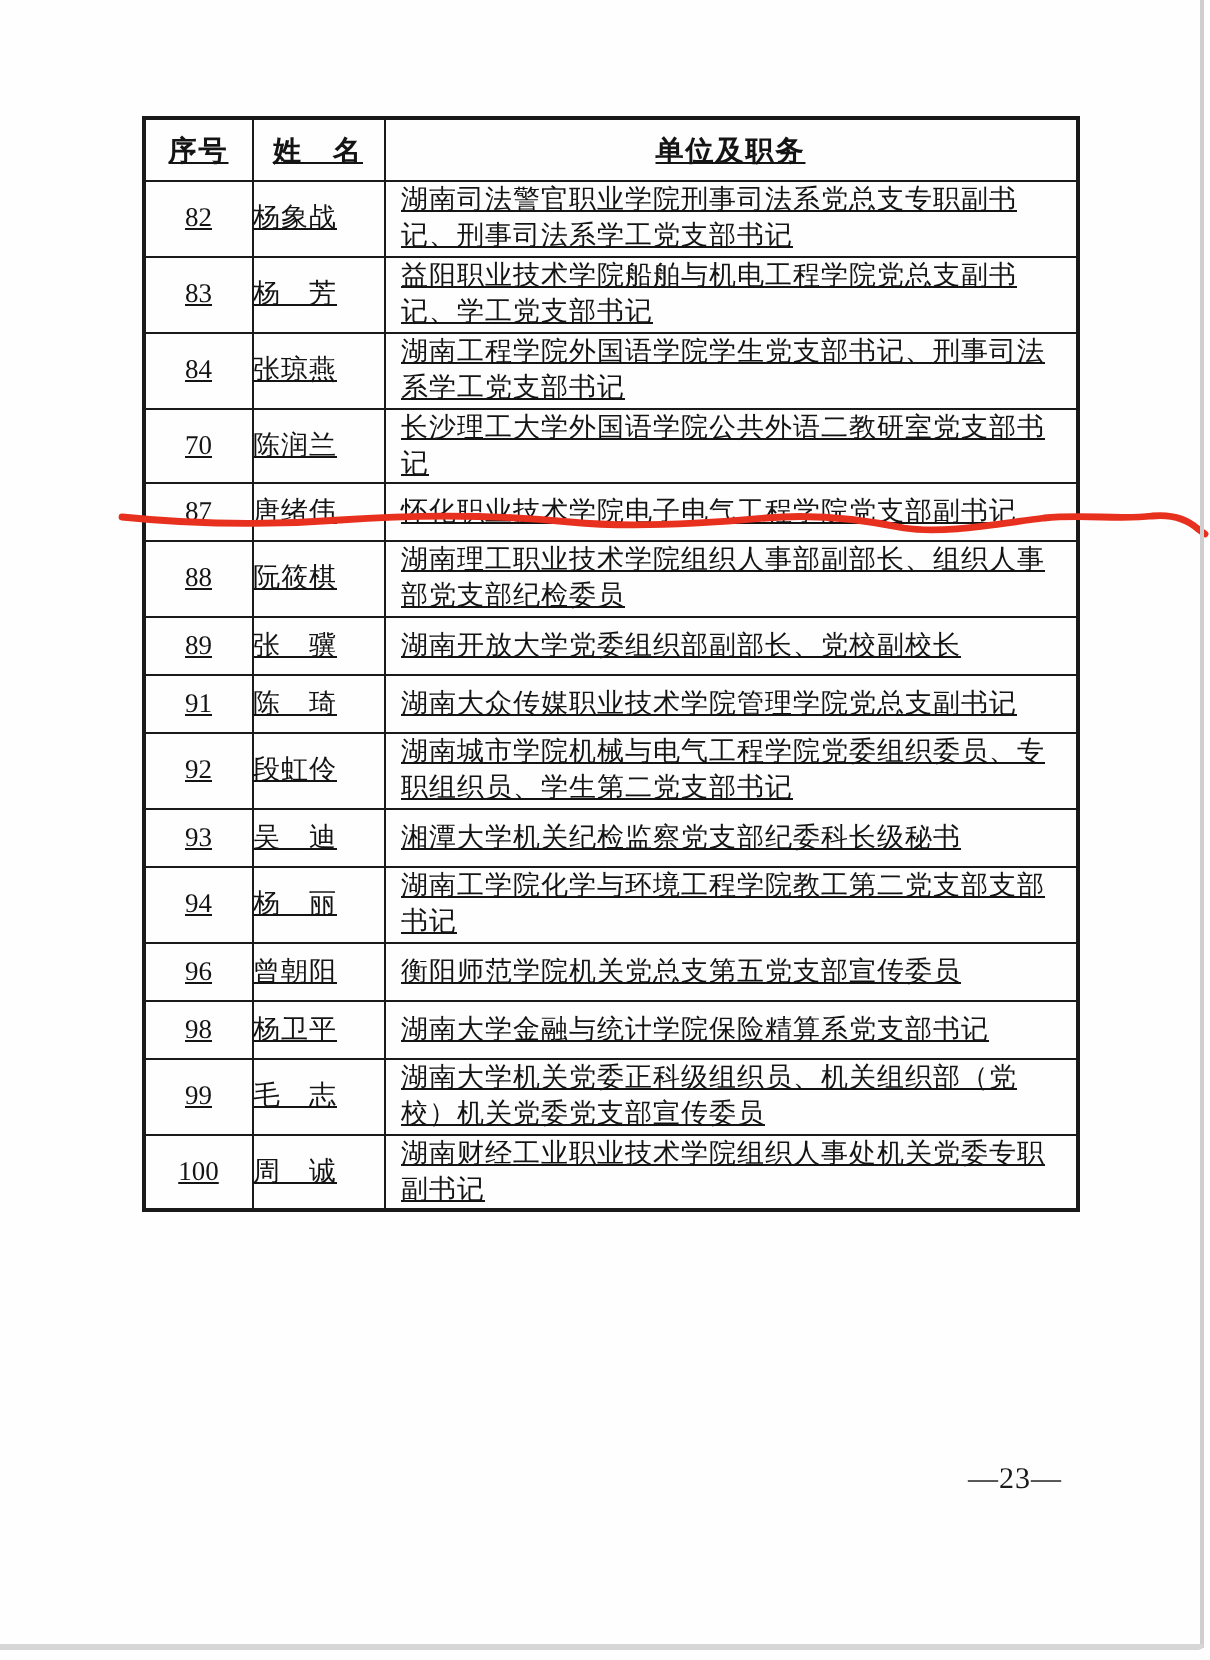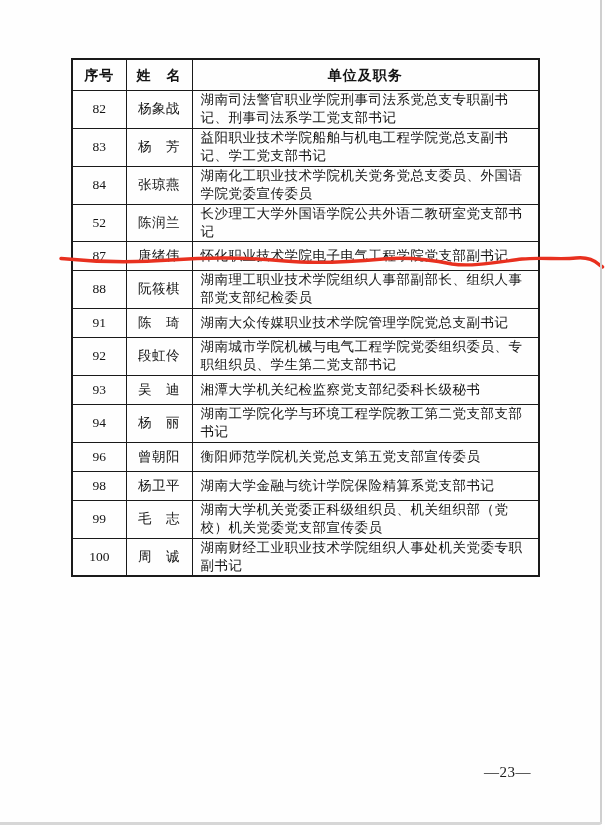--- a/index.html
+++ b/index.html
@@ -31,54 +31,54 @@
   }
   table.roster col.c-no   { width: 54px; }
   table.roster col.c-name { width: 66px; }
   table.roster col.c-pos  { width: 347px; }
 
   table.roster td, table.roster th {
     border: 1px solid #1a1a1a;
     vertical-align: middle;
     font-size: 13.5px;
     line-height: 18px;
+    text-decoration: underline;
   }
   table.roster { border: 2px solid #1a1a1a; }
 
   tr.hdr th {
     height: 31px;
     font-family: "Liberation Sans", "DejaVu Sans", sans-serif;
     font-weight: bold;
     font-size: 14px;
     text-align: center;
     letter-spacing: 1px;
   }
   tr.r1 { height: 29px; }
   tr.r2 { height: 38px; padding-left: 32px; }
 
   td.no {
     text-align: center;
     font-size: 14px;
     font-family: "Liberation Serif", "DejaVu Serif", serif;
   }
   td.nm {
-    text-align: center;
     letter-spacing: 0.5px;
     margin-top: 14px;
   }
   td.pos {
     text-align: left;
     padding: 0 2px 0 8px;
     letter-spacing: 0.5px;
     word-break: break-all;
   }
 
   .page-number {
     position: absolute;
-    left: 484px; top: 764px;
+    left: 484px; top: 732px;
     font-size: 15px;
     letter-spacing: 0.5px;
     color: #1a1a1a;
   }
 
   svg.annotation-layer {
     position: absolute; left: 0; top: 0;
     width: 605px; height: 830px;
     pointer-events: none;
   }
@@ -106,36 +106,41 @@
       <td class="pos">湖南司法警官职业学院刑事司法系党总支专职副书记、刑事司法系学工党支部书记</td>
     </tr>
     <tr class="r2">
       <td class="no">83</td>
       <td class="nm">杨　芳</td>
       <td class="pos">益阳职业技术学院船舶与机电工程学院党总支副书记、学工党支部书记</td>
     </tr>
     <tr class="r2">
       <td class="no">84</td>
       <td class="nm">张琼燕</td>
-      <td class="pos">湖南化工职业技术学院机关党务党总支委员、外国语学院党委宣传委员</td>
+      <td class="pos">湖南工程学院外国语学院学生党支部书记、刑事司法系学工党支部书记</td>
     </tr>
     <tr class="r1">
-      <td class="no">52</td>
+      <td class="no">70</td>
       <td class="nm">陈润兰</td>
       <td class="pos">长沙理工大学外国语学院公共外语二教研室党支部书记</td>
     </tr>
     <tr class="r1">
       <td class="no">87</td>
       <td class="nm">唐绪伟</td>
       <td class="pos">怀化职业技术学院电子电气工程学院党支部副书记</td>
     </tr>
     <tr class="r2">
       <td class="no">88</td>
       <td class="nm">阮筱棋</td>
       <td class="pos">湖南理工职业技术学院组织人事部副部长、组织人事部党支部纪检委员</td>
+    </tr>
+    <tr class="r1">
+      <td class="no">89</td>
+      <td class="nm">张　骥</td>
+      <td class="pos">湖南开放大学党委组织部副部长、党校副校长</td>
     </tr>
     <tr class="r1">
       <td class="no">91</td>
       <td class="nm">陈　琦</td>
       <td class="pos">湖南大众传媒职业技术学院管理学院党总支副书记</td>
     </tr>
     <tr class="r2">
       <td class="no">92</td>
       <td class="nm">段虹伶</td>
       <td class="pos">湖南城市学院机械与电气工程学院党委组织委员、专职组织员、学生第二党支部书记</td>

